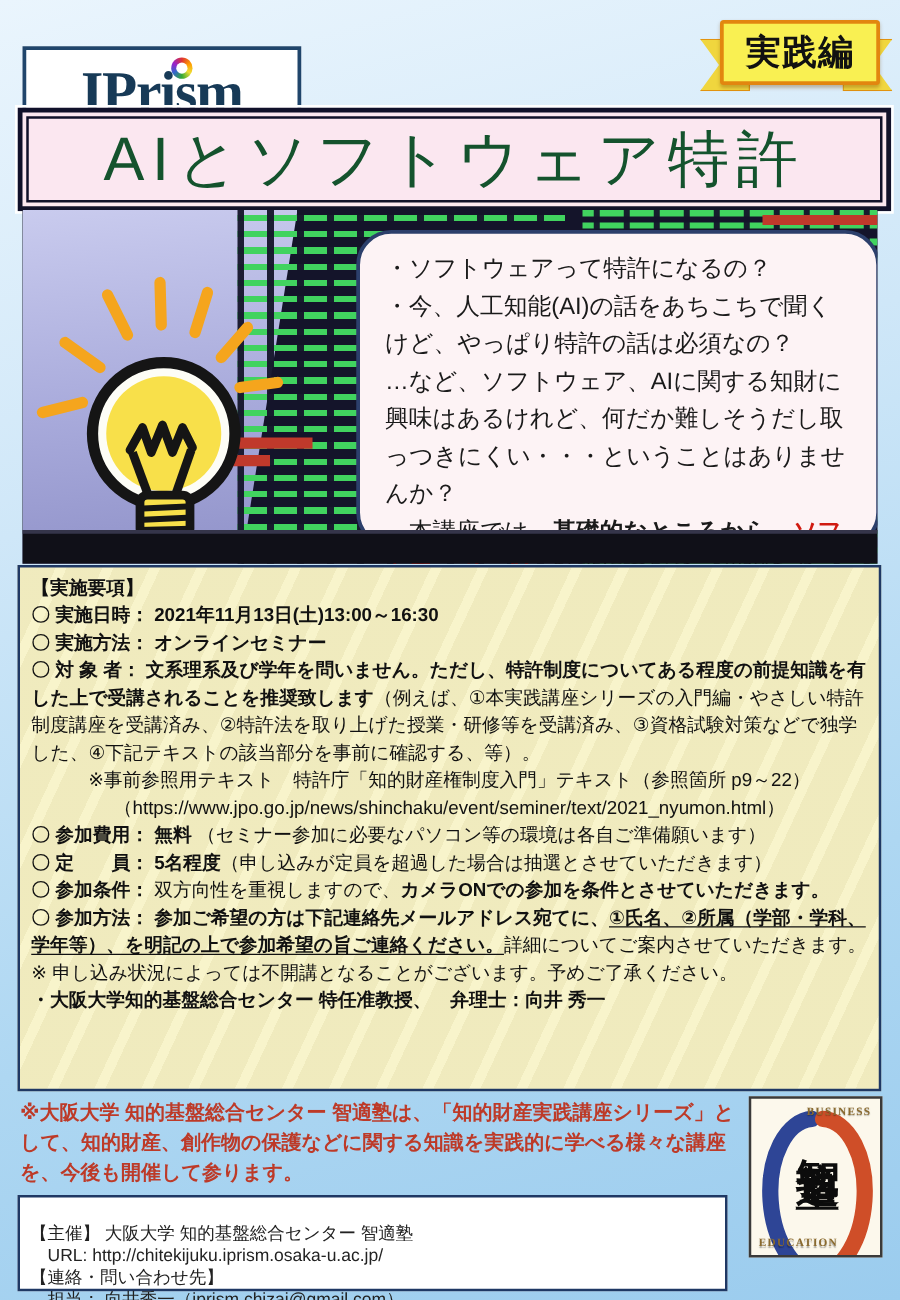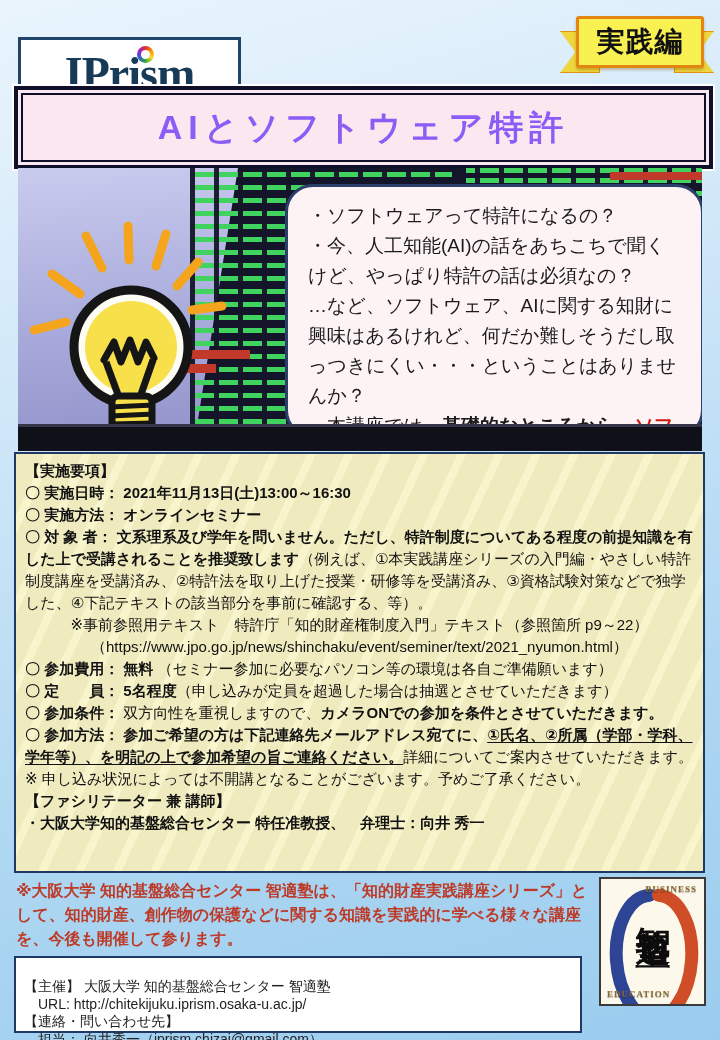--- a/index.html
+++ b/index.html
@@ -48,21 +48,21 @@
     display:flex;align-items:center;justify-content:center;
     font-size:28px;font-weight:bold;color:#111;letter-spacing:1px;
     box-shadow:0 2px 3px rgba(120,70,0,0.35);
   }
   
   .title-banner{
     position:absolute;left:14px;top:86px;width:691px;height:75px;
     background:#fbe7f0;border:4px solid #10102a;outline:2px solid #ffffff;
     box-shadow:inset 0 0 0 3px #fbe7f0,inset 0 0 0 5px #10102a;
     display:flex;align-items:center;justify-content:center;
-    font-size:34px;font-weight:bold;color:#8b5cf6;letter-spacing:6px;
+    font-size:49px;font-weight:normal;color:#14532d;letter-spacing:6px;
   }
   
   .photo{
     position:absolute;left:18px;top:168px;width:684px;height:283px;
     background:#14142a;overflow:hidden;
   }
   .glare{
     position:absolute;left:0;top:0;width:250px;height:100%;
     background:linear-gradient(175deg,#c9cbee 0%,#a8aadb 55%,#8f91c8 100%);
     clip-path:polygon(0 0,88% 0,70% 100%,0 100%);
@@ -193,21 +193,20 @@
     <div class="line"><span class="b">〇 実施日時： 2021年11月13日(土)13:00～16:30</span></div>
     <div class="line"><span class="b">〇 実施方法： オンラインセミナー</span></div>
     <div class="line"><span class="b">〇 対 象 者： 文系理系及び学年を問いません。ただし、特許制度についてある程度の前提知識を有した上で受講されることを推奨致します</span><span>（例えば、①本実践講座シリーズの入門編・やさしい特許制度講座を受講済み、②特許法を取り上げた授業・研修等を受講済み、③資格試験対策などで独学した、④下記テキストの該当部分を事前に確認する、等）。</span></div>
     <div class="line center"><span>※事前参照用テキスト　特許庁「知的財産権制度入門」テキスト（参照箇所 p9～22）</span></div>
     <div class="line center"><span>（https://www.jpo.go.jp/news/shinchaku/event/seminer/text/2021_nyumon.html）</span></div>
     <div class="line"><span class="b">〇 参加費用： 無料 </span><span>（セミナー参加に必要なパソコン等の環境は各自ご準備願います）</span></div>
     <div class="line"><span class="b">〇 定　　員： 5名程度</span><span>（申し込みが定員を超過した場合は抽選とさせていただきます）</span></div>
     <div class="line"><span class="b">〇 参加条件： </span><span>双方向性を重視しますので、</span><span class="b">カメラONでの参加を条件とさせていただきます。</span></div>
     <div class="line"><span class="b">〇 参加方法： 参加ご希望の方は下記連絡先メールアドレス宛てに、</span><span class="u">①氏名、②所属（学部・学科、学年等）、を明記の上で参加希望の旨ご連絡ください。</span><span>詳細についてご案内させていただきます。</span></div>
     <div class="line"><span>※ 申し込み状況によっては不開講となることがございます。予めご了承ください。</span></div>
-    <div class="line"><span class="b">【ファシリテーター 兼 講師】</span></div>
     <div class="line"><span class="b">・大阪大学知的基盤総合センター 特任准教授、　弁理士：向井 秀一</span></div>
   </div>
 
   <div class="note">※大阪大学 知的基盤総合センター 智適塾は、「知的財産実践講座シリーズ」として、知的財産、創作物の保護などに関する知識を実践的に学べる様々な講座を、今後も開催して参ります。</div>
 
   <div class="contact-box">
     <div>【主催】 大阪大学 知的基盤総合センター 智適塾</div>
     <div class="indent">URL: http://chitekijuku.iprism.osaka-u.ac.jp/</div>
     <div>【連絡・問い合わせ先】</div>
     <div class="indent">担当： 向井秀一（iprism.chizai@gmail.com）</div>

